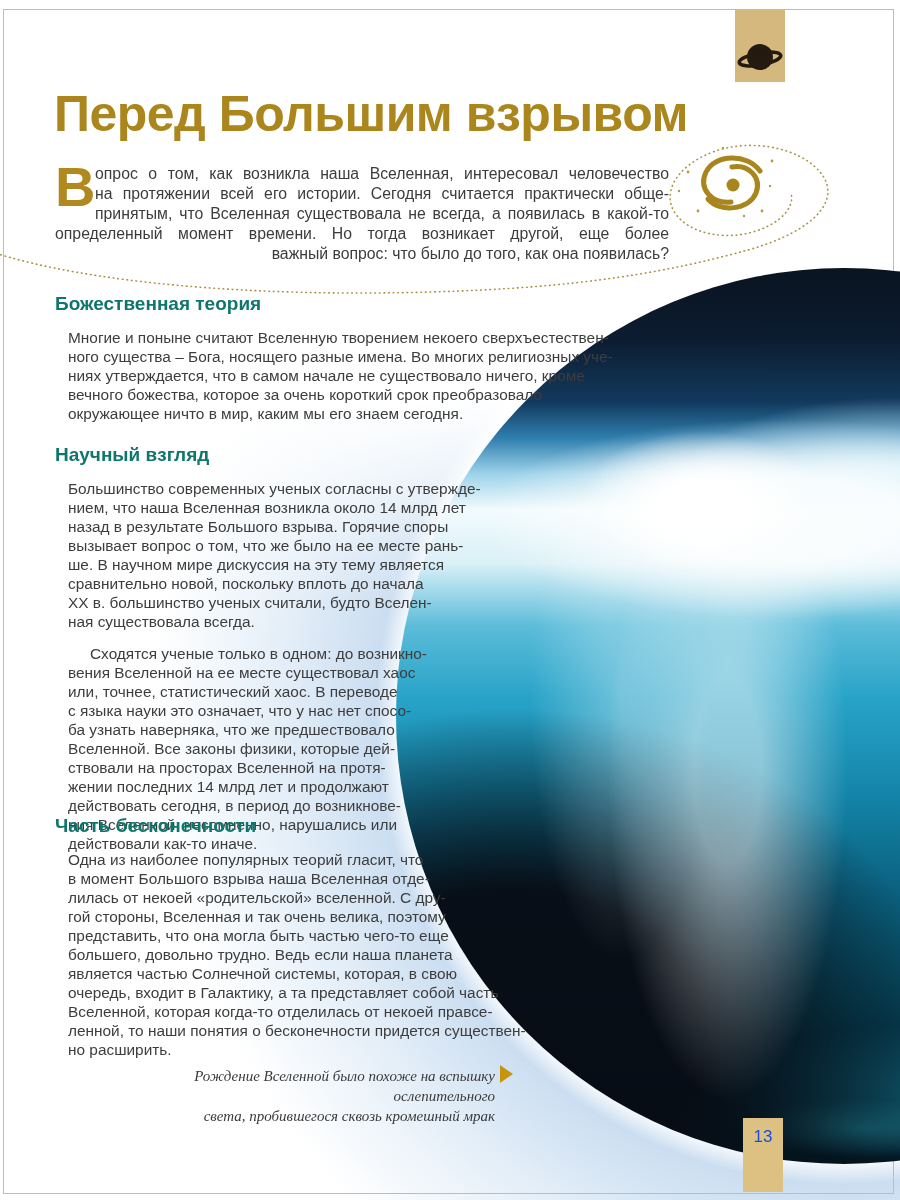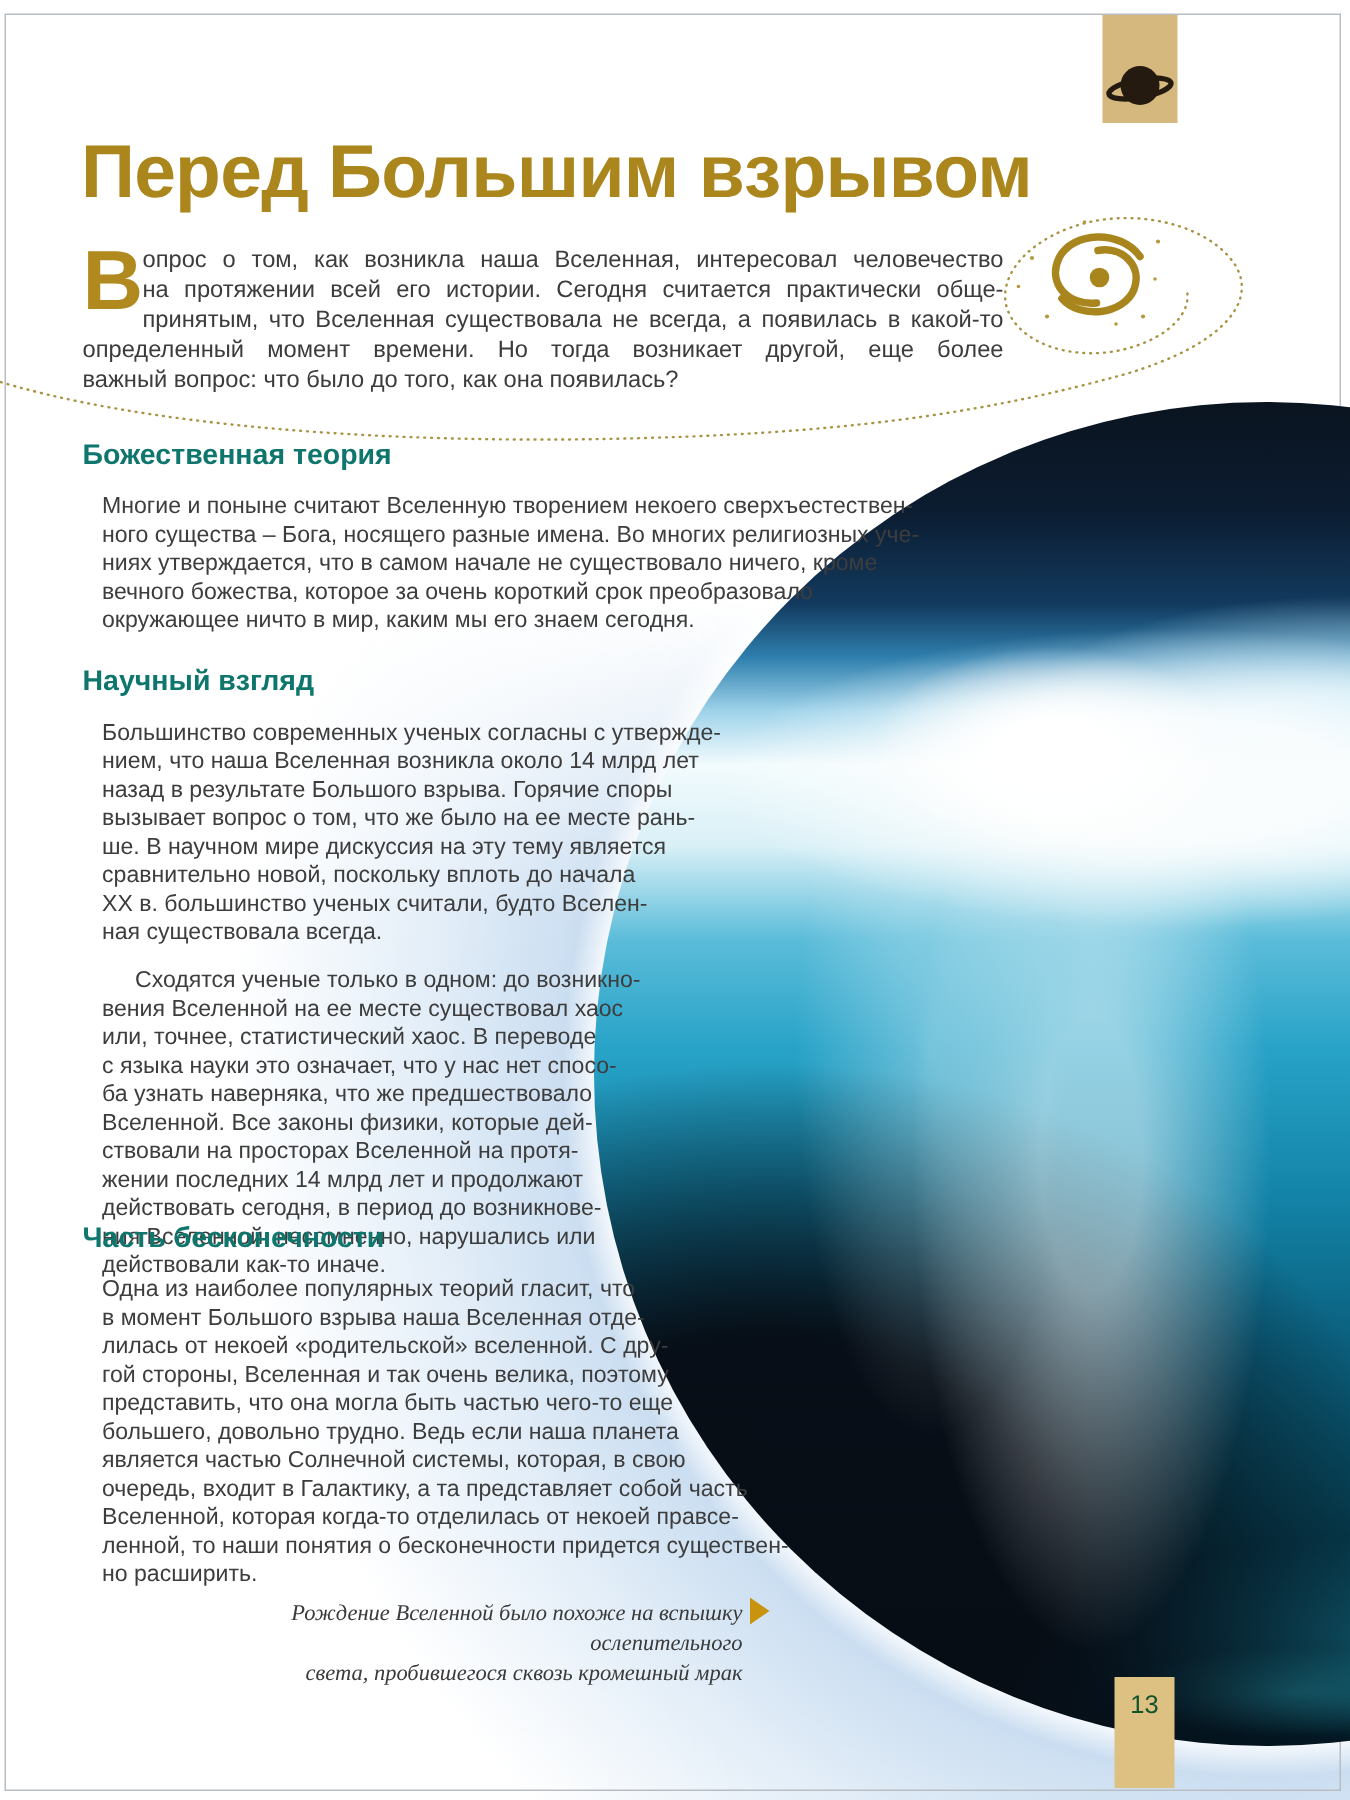--- a/index.html
+++ b/index.html
@@ -55,21 +55,21 @@
 
   .intro {
     position:absolute; left:55px; top:164px; width:614px;
     font-size:15.8px; line-height:20px; color:#3c3c3c;
   }
   .dropcap {
     float:left; width:34px; height:41px; margin-right:6px;
     font-size:56px; line-height:46px; font-weight:bold; color:#b08a1e;
   }
   .intro-lines { white-space:pre-line; text-align:justify; text-align-last:justify; }
-  .intro-last  { white-space:pre-line; }
+  .intro-last  { white-space:pre-line;text-align:right; }
 
   .section { position:absolute; left:55px; width:580px; }
   .section h2 {
     margin:0 0 3px 0; font-size:19px; font-weight:bold; color:#0f766e; line-height:22px;
   }
   .body-par {
     margin:13px; font-size:15.4px; line-height:19px; color:#3d3d3d; white-space:pre-line;
   }
   .indent-par { text-indent:22px; }
   #sec1 { top:293px; }
@@ -83,21 +83,21 @@
     text-align:right; white-space:pre-line;
   }
   .caption-arrow {
     position:absolute; left:500px; top:1065px; width:0; height:0;
     border-left:13px solid #c8940e;
     border-top:9px solid transparent; border-bottom:9px solid transparent;
   }
   .pagenum-box {
     position:absolute; left:743px; top:1118px; width:40px; height:74px;
     background:#dcc183; text-align:center; box-sizing:border-box; padding-top:9px;
-    font-size:17px; color:#14532d;
+    font-size:17px; color:#1d4ed8;
   }
 </style>
 </head>
 <body>
 
 <div class="page">
 
   <div class="halo"></div>
   <div class="frame"></div>
 

